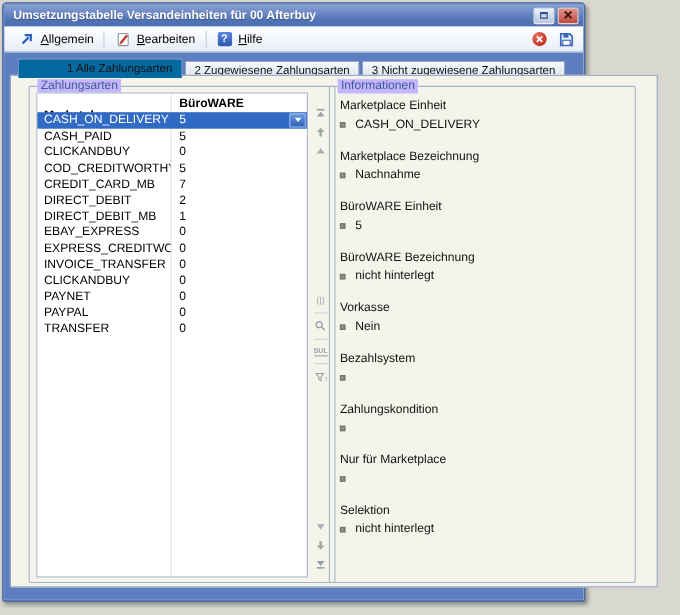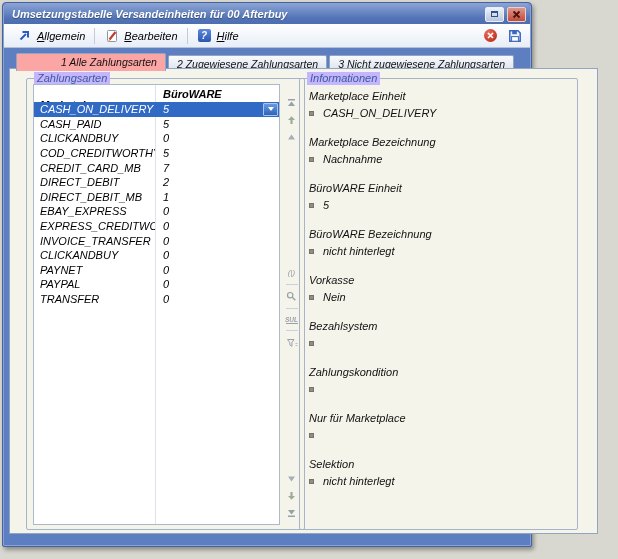--- a/index.html
+++ b/index.html
@@ -1,21 +1,21 @@
 <!DOCTYPE html>
 <html><head>
 <meta charset="utf-8">
 <style>
   * { margin:0; padding:0; box-sizing:border-box; }
   html,body { width:618px; height:559px; overflow:hidden; background:#d8d8d0;
               font-family:"Liberation Sans", sans-serif; }
 
   .window { position:absolute; left:2px; top:2px; width:530px; height:545px;
             background:#5d7ec0; border:1px solid #44639f; border-radius:4px 4px 2px 2px;
-            box-shadow:2px 3px 4px rgba(0,0,0,.35), inset 0 0 0 1px rgba(255,255,255,.28);font-style:italic; }
+            box-shadow:2px 3px 4px rgba(0,0,0,.35), inset 0 0 0 1px rgba(255,255,255,.28); }
 
   
   .titlebar { position:absolute; left:1px; top:1px; right:1px; height:20px;
               background:linear-gradient(#8aa2d4,#5274b6 70%,#4d6fb1);
               border-radius:3px 3px 0 0; display:flex; align-items:center; padding:0 4px 0 8px; }
   .title { color:#fff; font-size:11px; font-weight:bold; text-shadow:0 1px 1px rgba(0,0,0,.35);
            flex:1; white-space:nowrap; overflow:hidden; }
   .winbtn { width:19px; height:15px; border-radius:2px; margin-left:3px; display:flex;
             align-items:center; justify-content:center; border:1px solid #e9eef7; }
   .winbtn.restore { background:linear-gradient(#eef2f9,#b9c6de); }
@@ -36,21 +36,21 @@
                 justify-content:center; }
   .cancel-badge { width:13px; height:13px; border-radius:50%;
                   background:radial-gradient(circle at 35% 30%, #ea6f60, #b31d0e);
                   display:flex; align-items:center; justify-content:center; margin-right:8px; }
 
   
   .tabbar { position:absolute; left:13px; top:50px; height:18px; display:flex; align-items:flex-end; }
   .tab { font-size:10.5px; color:#111; padding:2px 8px 2px;
          background:linear-gradient(#f8fafd,#dbe2ee); border:1px solid #93a4c2; border-bottom:none;
          border-radius:2px 2px 0 0; margin-right:2px; height:16px; white-space:nowrap; }
-  .tab.active { background:#fca5a5; height:18px; position:relative; z-index:3;padding-left:44px; }
+  .tab.active { background:#0369a1; height:18px; position:relative; z-index:3;padding-left:44px; }
 
   
   .content { position:absolute; left:6px; top:65px; width:589px; height:466px;
              background:#f5f4ea; border:1px solid #93a4c2; z-index:2; }
 
   .groupbox { position:absolute; border:1px solid #a6b4ca; border-radius:2px; }
   .gb-left  { left:16px; top:9px; width:279px; height:452px; }
   .gb-right { left:289px; top:9px; width:279px; height:452px; }
   .gb-label { position:absolute; top:-7px; left:7px; background:#c4b5fd; padding:0 3px;
               font-size:11px; color:#3c5b9e; line-height:13px; }

